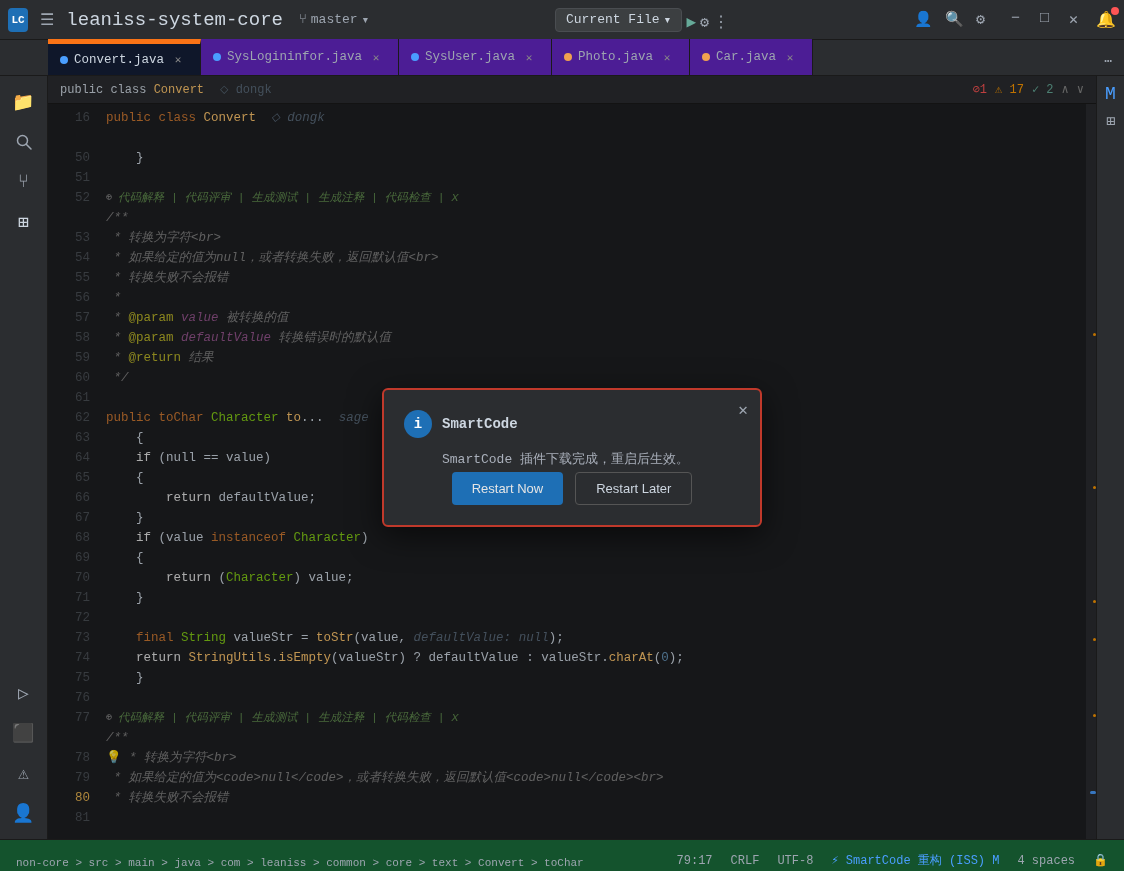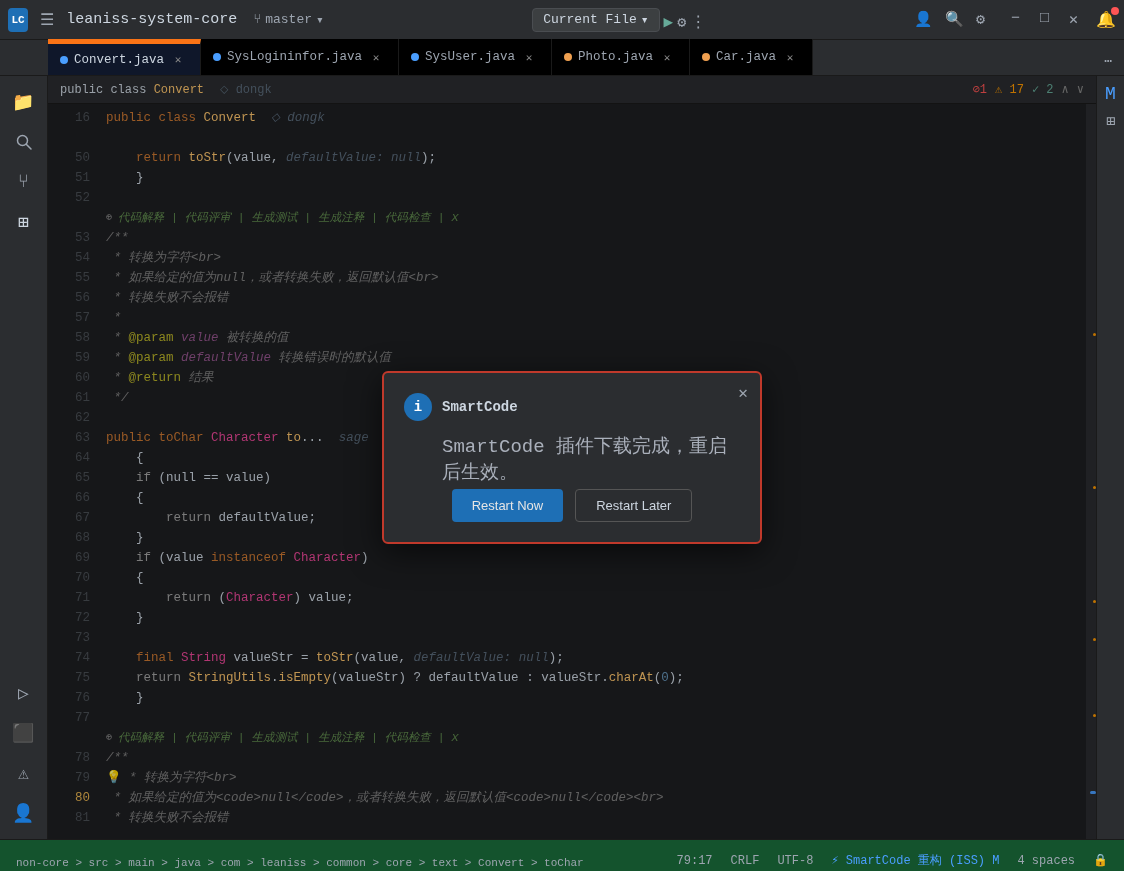--- a/index.html
+++ b/index.html
@@ -37,21 +37,21 @@
       color: white; font-weight: bold; font-size: 11px;
     }
     .hamburger-icon {
       color: #9da5b0;
       font-size: 16px;
       cursor: pointer;
       padding: 4px;
     }
     .project-name {
       color: #cdd6e0;
-      font-size: 15px;
+      font-size: 19px;
     }
     .branch-info {
       display: flex; align-items: center; gap: 4px;
       color: #9da5b0; font-size: 13px;
       margin-left: 8px;
     }
     .title-bar-center {
       flex: 1;
       display: flex;
       align-items: flex-end;
@@ -90,21 +90,21 @@
       align-items: flex-end;
       border-bottom: 1px solid #1a1a1a;
       padding-left: 48px;
     }
     .tab {
       display: flex; align-items: center; gap: 6px;
       padding: 6px 14px 6px 12px;
       font-size: 12.5px;
       cursor: pointer;
       color: #9da5b0;
-      background: #000000;
+      background: #4c1d95;
       border-right: 1px solid #1a1a1a;
       height: 36px;
       position: relative;
     }
     .tab.active {
       background: #0f172a;
       color: #cdd6e0;
       border-top: 5px solid #f97316;
     }
     .tab-close {
@@ -208,22 +208,22 @@
 
     
     .kw { color: #cc7832; font-style: normal; }
     .cls { color: #ffc66d; }
     .fn { color: #ffc66d; }
     .cmt { color: #808080; font-style: italic; }
     .ann { color: #bbb529; }
     .param { color: #94558d; font-style: italic; }
     .num { color: #6897bb; }
     .hint { color: #5a6a7a; font-style: italic; }
-    .type-name { color: #ec4899; }
-    .ctrl { color: #a3a3a3; }
+    .type-name { color: #84cc16; }
+    .ctrl { color: #e5e5e5; }
 
     .code-annotation {
       display: flex; align-items: center; gap: 6px;
       color: #608b4e; font-size: 11.5px; font-style: italic;
     }
     .ann-icon { color: #888; font-size: 10px; }
 
     
     .editor-scrollbar {
       width: 10px;
@@ -302,21 +302,21 @@
       flex-shrink: 0;
     }
     .notif-title {
       font-size: 14px; font-weight: 600; color: #cdd6e0;
     }
     .notif-close {
       position: absolute; top: 10px; right: 12px;
       color: #9da5b0; cursor: pointer; font-size: 16px;
     }
     .notif-message {
-      font-size: 19px; color: #aab0bb;
+      font-size: 13px; color: #aab0bb;
       margin-bottom: 4px;
       margin-left: 38px;
     }
     .notif-buttons {
       display: flex; gap: 12px; justify-content: center;
     }
     .btn-restart-now {
       background: #1e6fb5;
       color: #e5e5e5;
       border: none;
@@ -487,23 +487,20 @@
         <div>78</div>
         <div>79</div>
         <div style="color:#e8b450;">80</div>
         <div>81</div>
       </div>
       <div class="code-content">
         <div class="code-line">
           <span class="kw">public</span> <span class="kw">class</span> <span class="cls">Convert</span> &nbsp;<span class="hint">⬦ dongk</span>
         </div>
         <div class="code-line" style="height:20px"></div>
-        <div class="code-line">
-          &nbsp;&nbsp;&nbsp;&nbsp;<span class="kw">return</span> <span class="fn">toStr</span>(value, <span class="hint">defaultValue: null</span>);
-        </div>
         <div class="code-line">&nbsp;&nbsp;&nbsp;&nbsp;}</div>
         <div class="code-line"></div>
         <div class="code-line code-annotation">
           <span class="ann-icon">⊕</span>
           <span style="color:#608b4e">代码解释 | 代码评审 | 生成测试 | 生成注释 | 代码检查 | X</span>
         </div>
         <div class="code-line"><span class="cmt">/**</span></div>
         <div class="code-line"><span class="cmt">&nbsp;* 转换为字符&lt;br&gt;</span></div>
         <div class="code-line"><span class="cmt">&nbsp;* 如果给定的值为null，或者转换失败，返回默认值&lt;br&gt;</span></div>
         <div class="code-line"><span class="cmt">&nbsp;* 转换失败不会报错</span></div>

